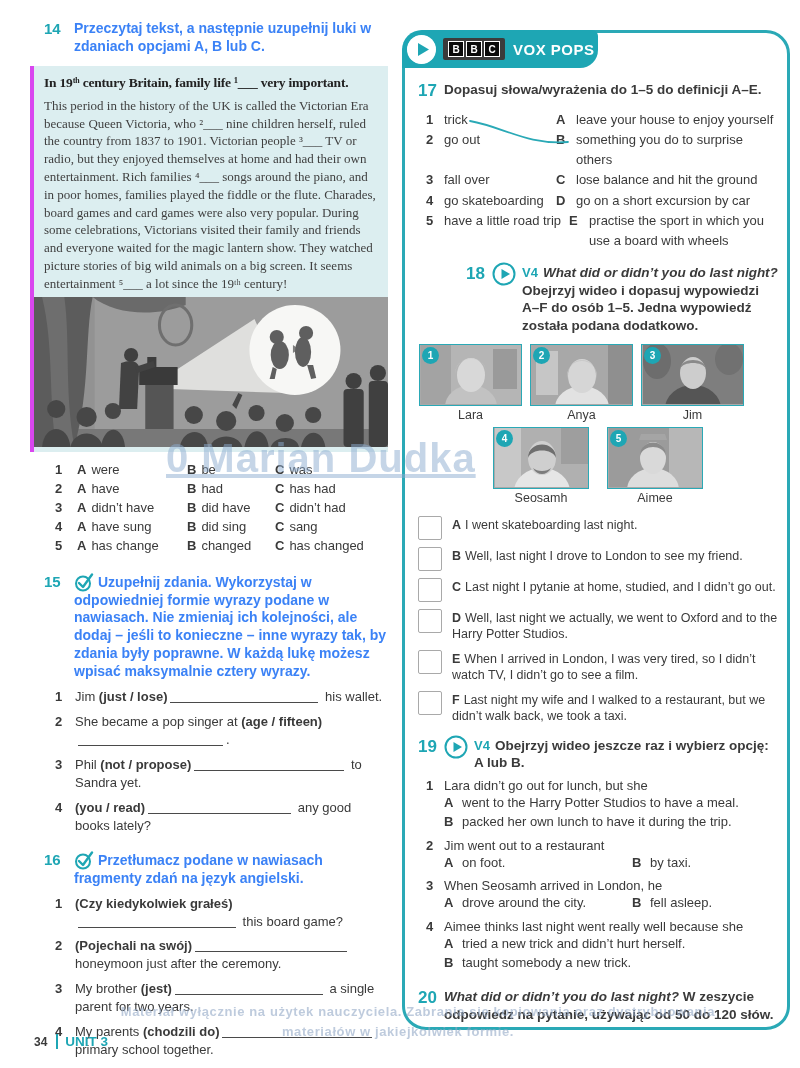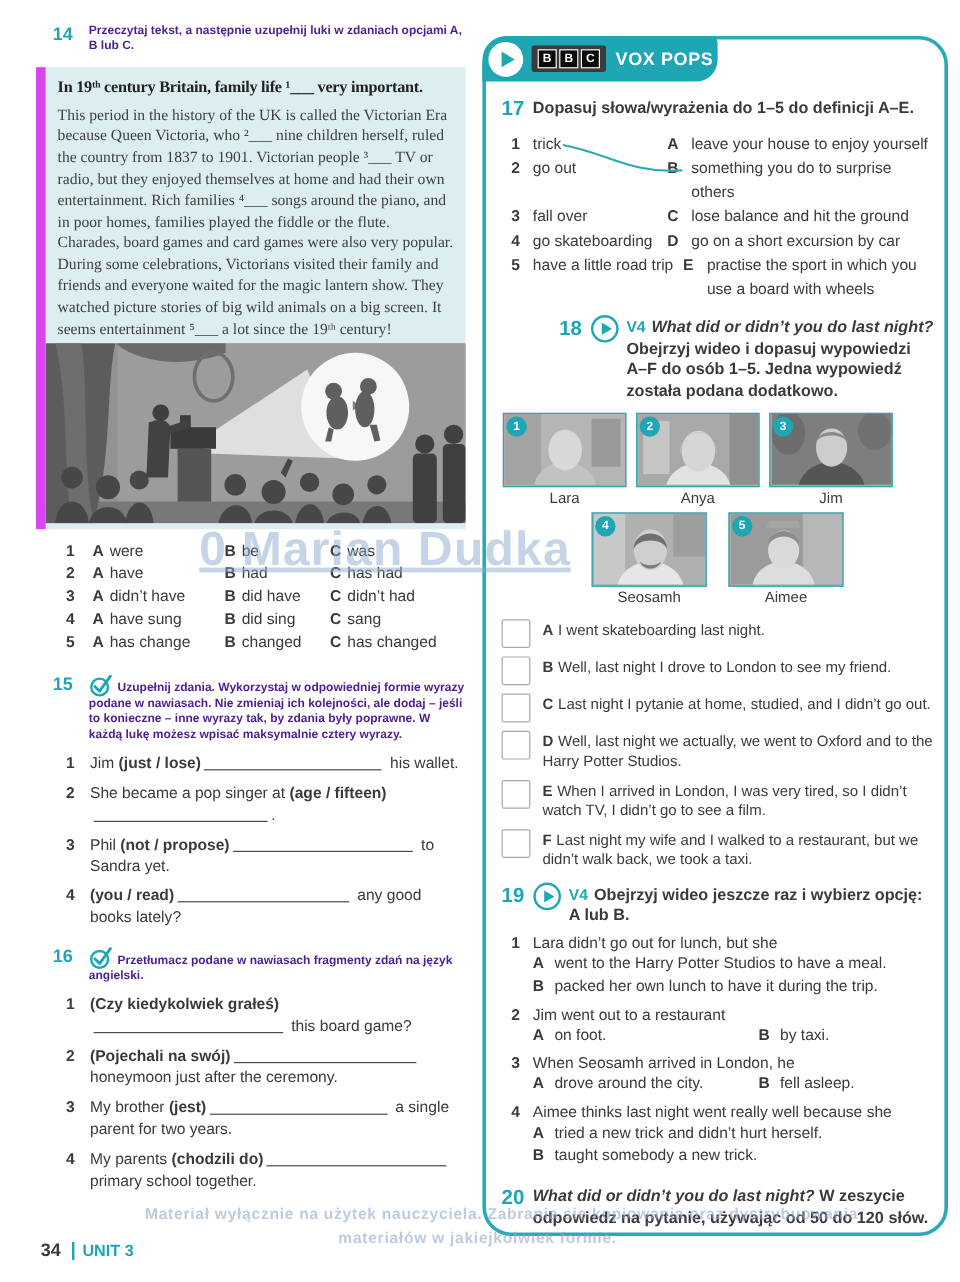--- a/index.html
+++ b/index.html
@@ -2,24 +2,24 @@
 <html><head>
 <meta charset="utf-8">
 <style>
   html,body{margin:0;padding:0;}
   body{width:800px;height:1068px;background:#ffffff;position:relative;overflow:hidden;
        font-family:"Liberation Sans",sans-serif;color:#3a3a3a;}
   
   .col-left{position:absolute;left:30px;top:20px;width:358px;}
   .h-ex{display:flex;align-items:flex-start;}
   .exnum{flex:0 0 30px;margin-left:14px;font-weight:bold;font-size:15px;color:#1ea6b4;}
-  .instr{font-weight:bold;font-size:10px;line-height:1.28;color:#4c1d95;flex:1;}
+  .instr{font-weight:bold;font-size:14px;line-height:1.28;color:#3b82f6;flex:1;}
   .check-ic{vertical-align:-5px;margin-right:4px;}
   
-  .reading-box{margin-top:10px;border-left:8px solid #d946ef;background:#dceef0;padding-bottom:5px;}
+  .reading-box{margin-top:10px;border-left:4px solid #d946ef;background:#dceef0;padding-bottom:5px;}
   .reading-text{padding:9px 10px 4px 10px;}
   .reading-title{font-family:"Liberation Serif",serif;font-weight:bold;font-size:13.5px;
                  letter-spacing:-0.2px;white-space:nowrap;color:#222;}
   .reading-body{font-family:"Liberation Serif",serif;font-size:13px;line-height:1.37;
                 color:#3f3f3f;margin-top:6px;text-align:left;}
   .illu{display:block;width:100%;height:150px;}
   
   .options{margin:10px 0 0 25px;font-size:13px;}
   .o-row{display:flex;height:19px;align-items:baseline;}
   .o-num{font-weight:bold;width:22px;}
@@ -79,21 +79,21 @@
   .q{margin:6px 0 0 8px;font-size:13px;}
   .q-stem{display:flex;}
   .q-num{font-weight:bold;flex:0 0 18px;}
   .q-opt{margin-left:18px;display:flex;line-height:1.5;}
   .q-letter{font-weight:bold;flex:0 0 18px;}
   .q-opts-inline{display:flex;margin-left:18px;line-height:1.5;}
   .q-opts-inline .oa{width:188px;display:flex;}
   .q-opts-inline .ob{display:flex;}
   
   .footer{position:absolute;left:34px;top:1034px;display:flex;align-items:center;}
-  .f-page{font-weight:bold;font-size:15px;color:#3a3a3a;}
+  .f-page{font-weight:bold;font-size:12px;color:#3a3a3a;}
   .f-div{width:2px;height:15px;background:#1ea6b4;margin:0 7px 0 9px;}
   .f-unit{font-weight:bold;font-size:13.5px;color:#1ea6b4;}
   .wm{position:absolute;pointer-events:none;font-weight:bold;}
   .wm-center{left:166px;top:436px;font-size:40px;color:rgba(140,172,208,0.5);letter-spacing:1px;text-decoration:underline;}
   .wm-b1{left:88px;top:1004px;width:660px;text-align:center;font-size:13px;
          color:rgba(146,168,198,0.6);letter-spacing:0.6px;}
   .wm-b2{left:88px;top:1024px;width:620px;text-align:center;font-size:13px;
          color:rgba(146,168,198,0.6);letter-spacing:0.6px;}
 </style>
 </head>

